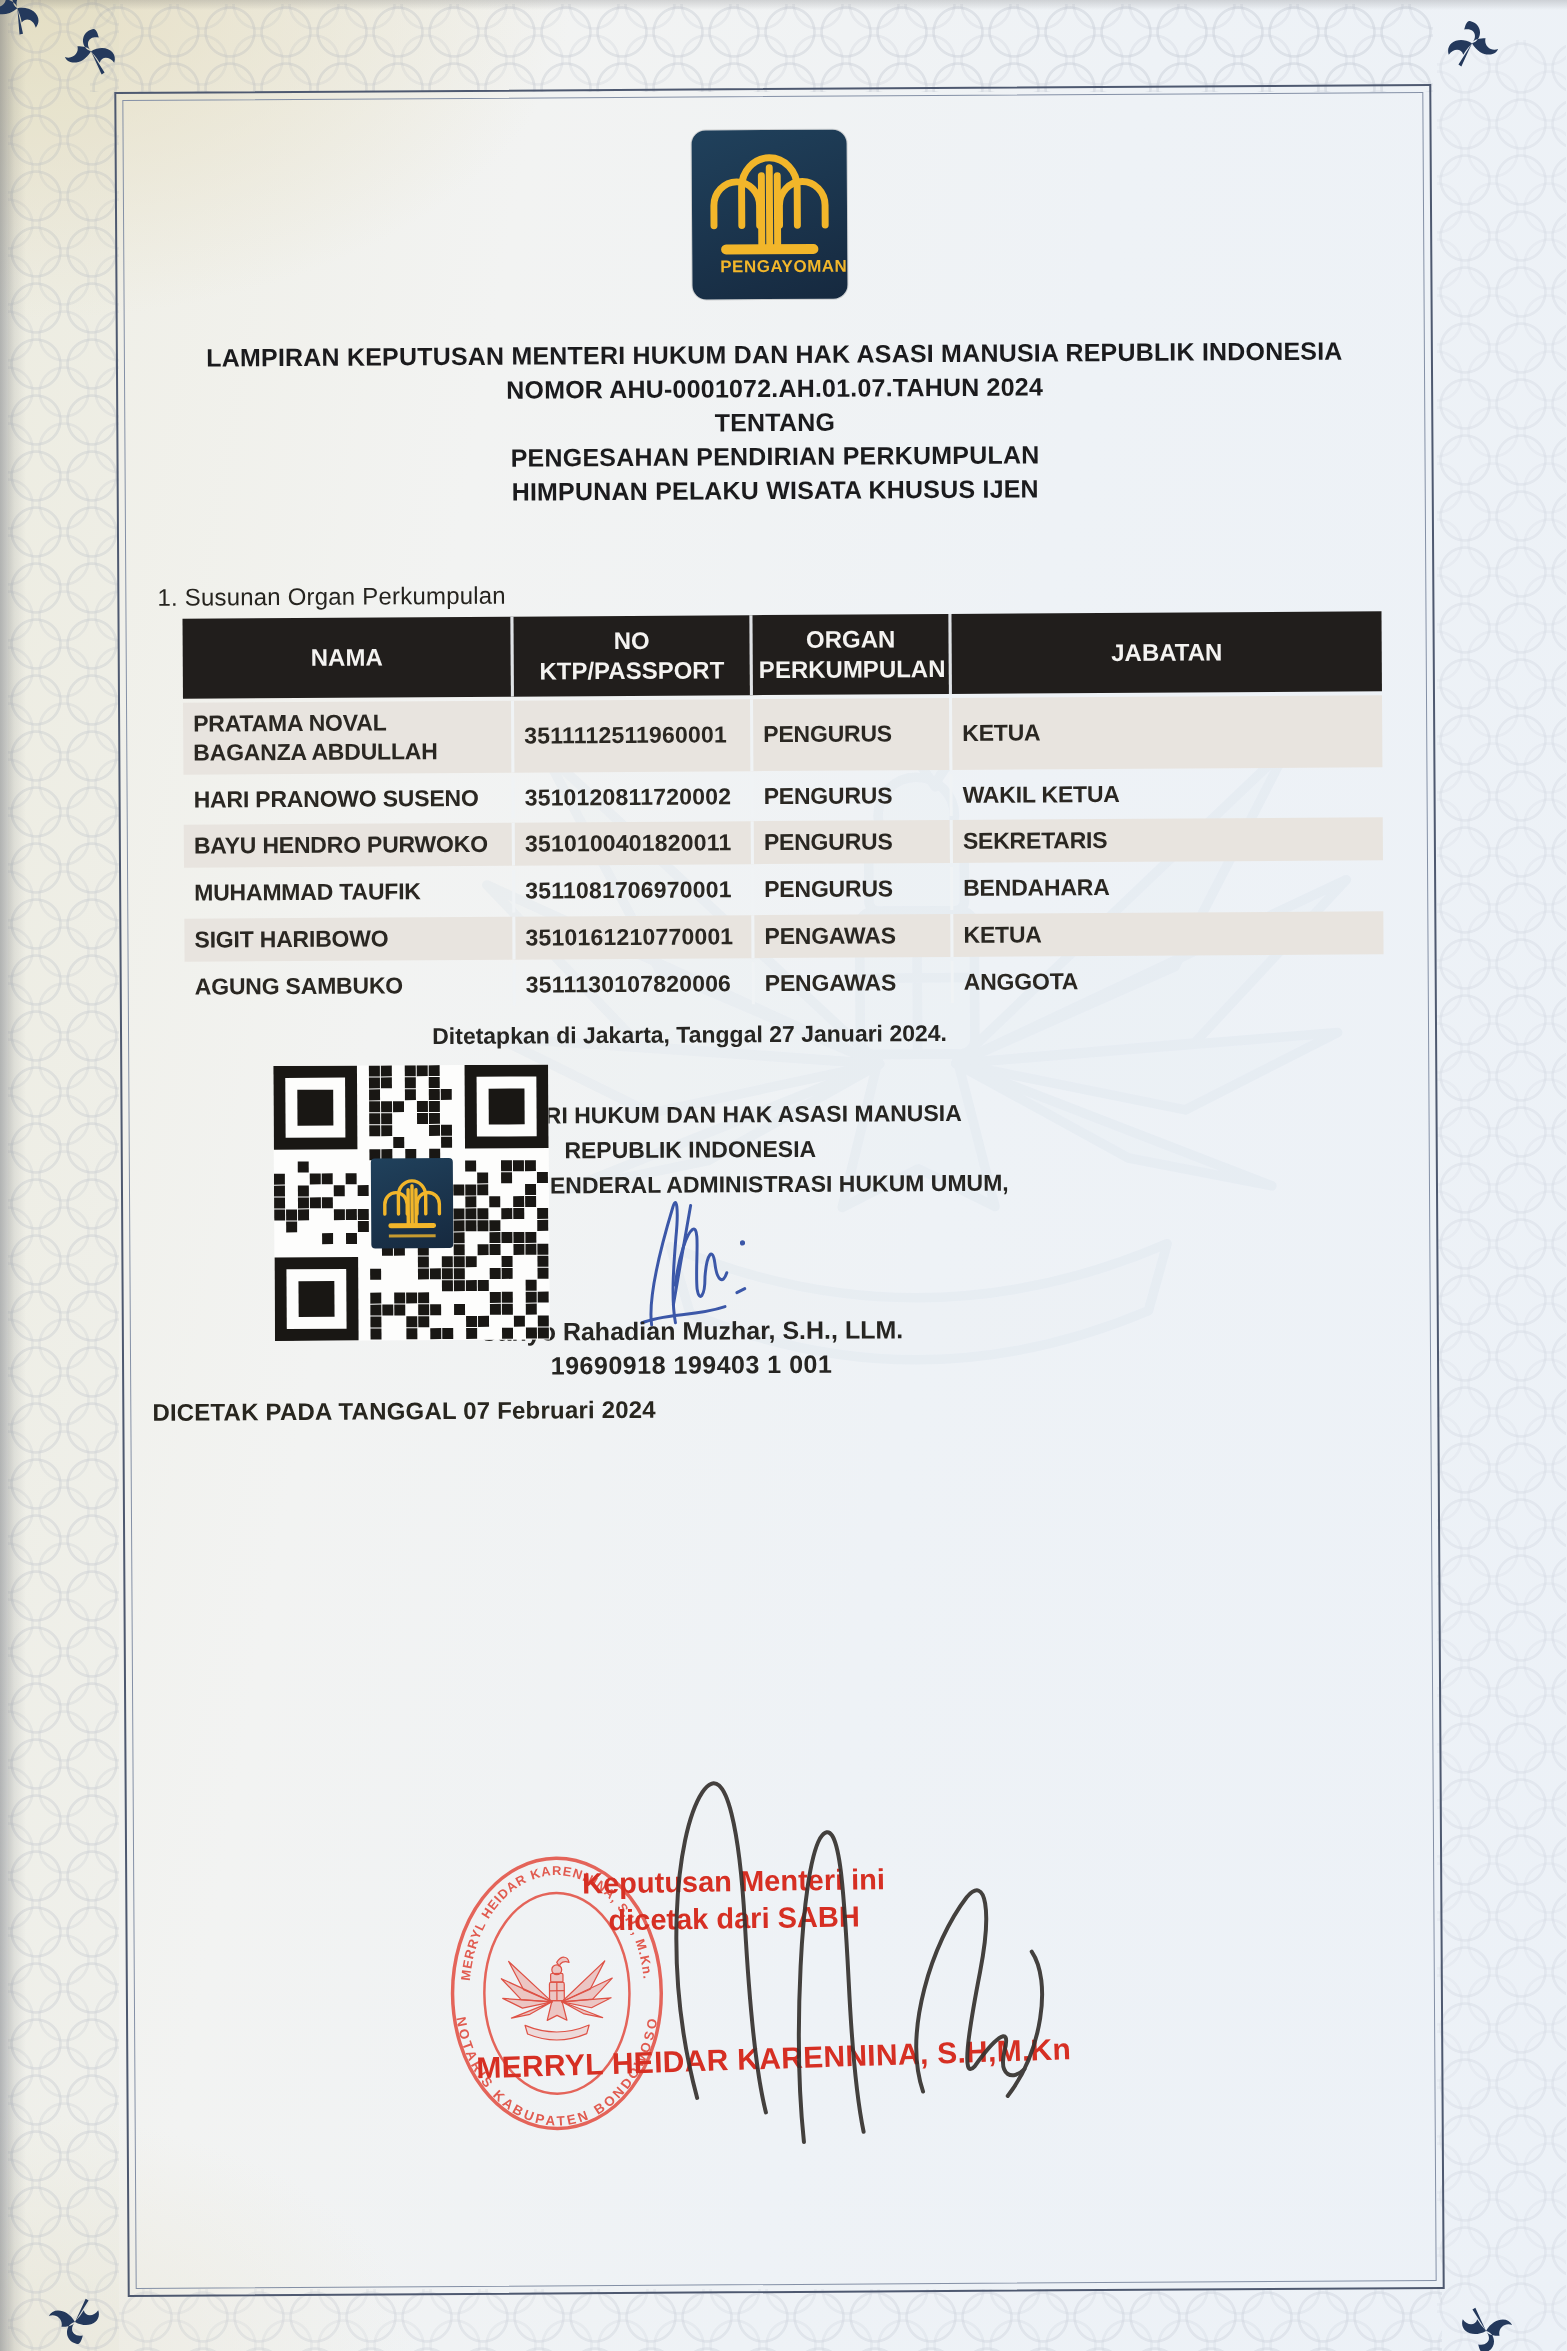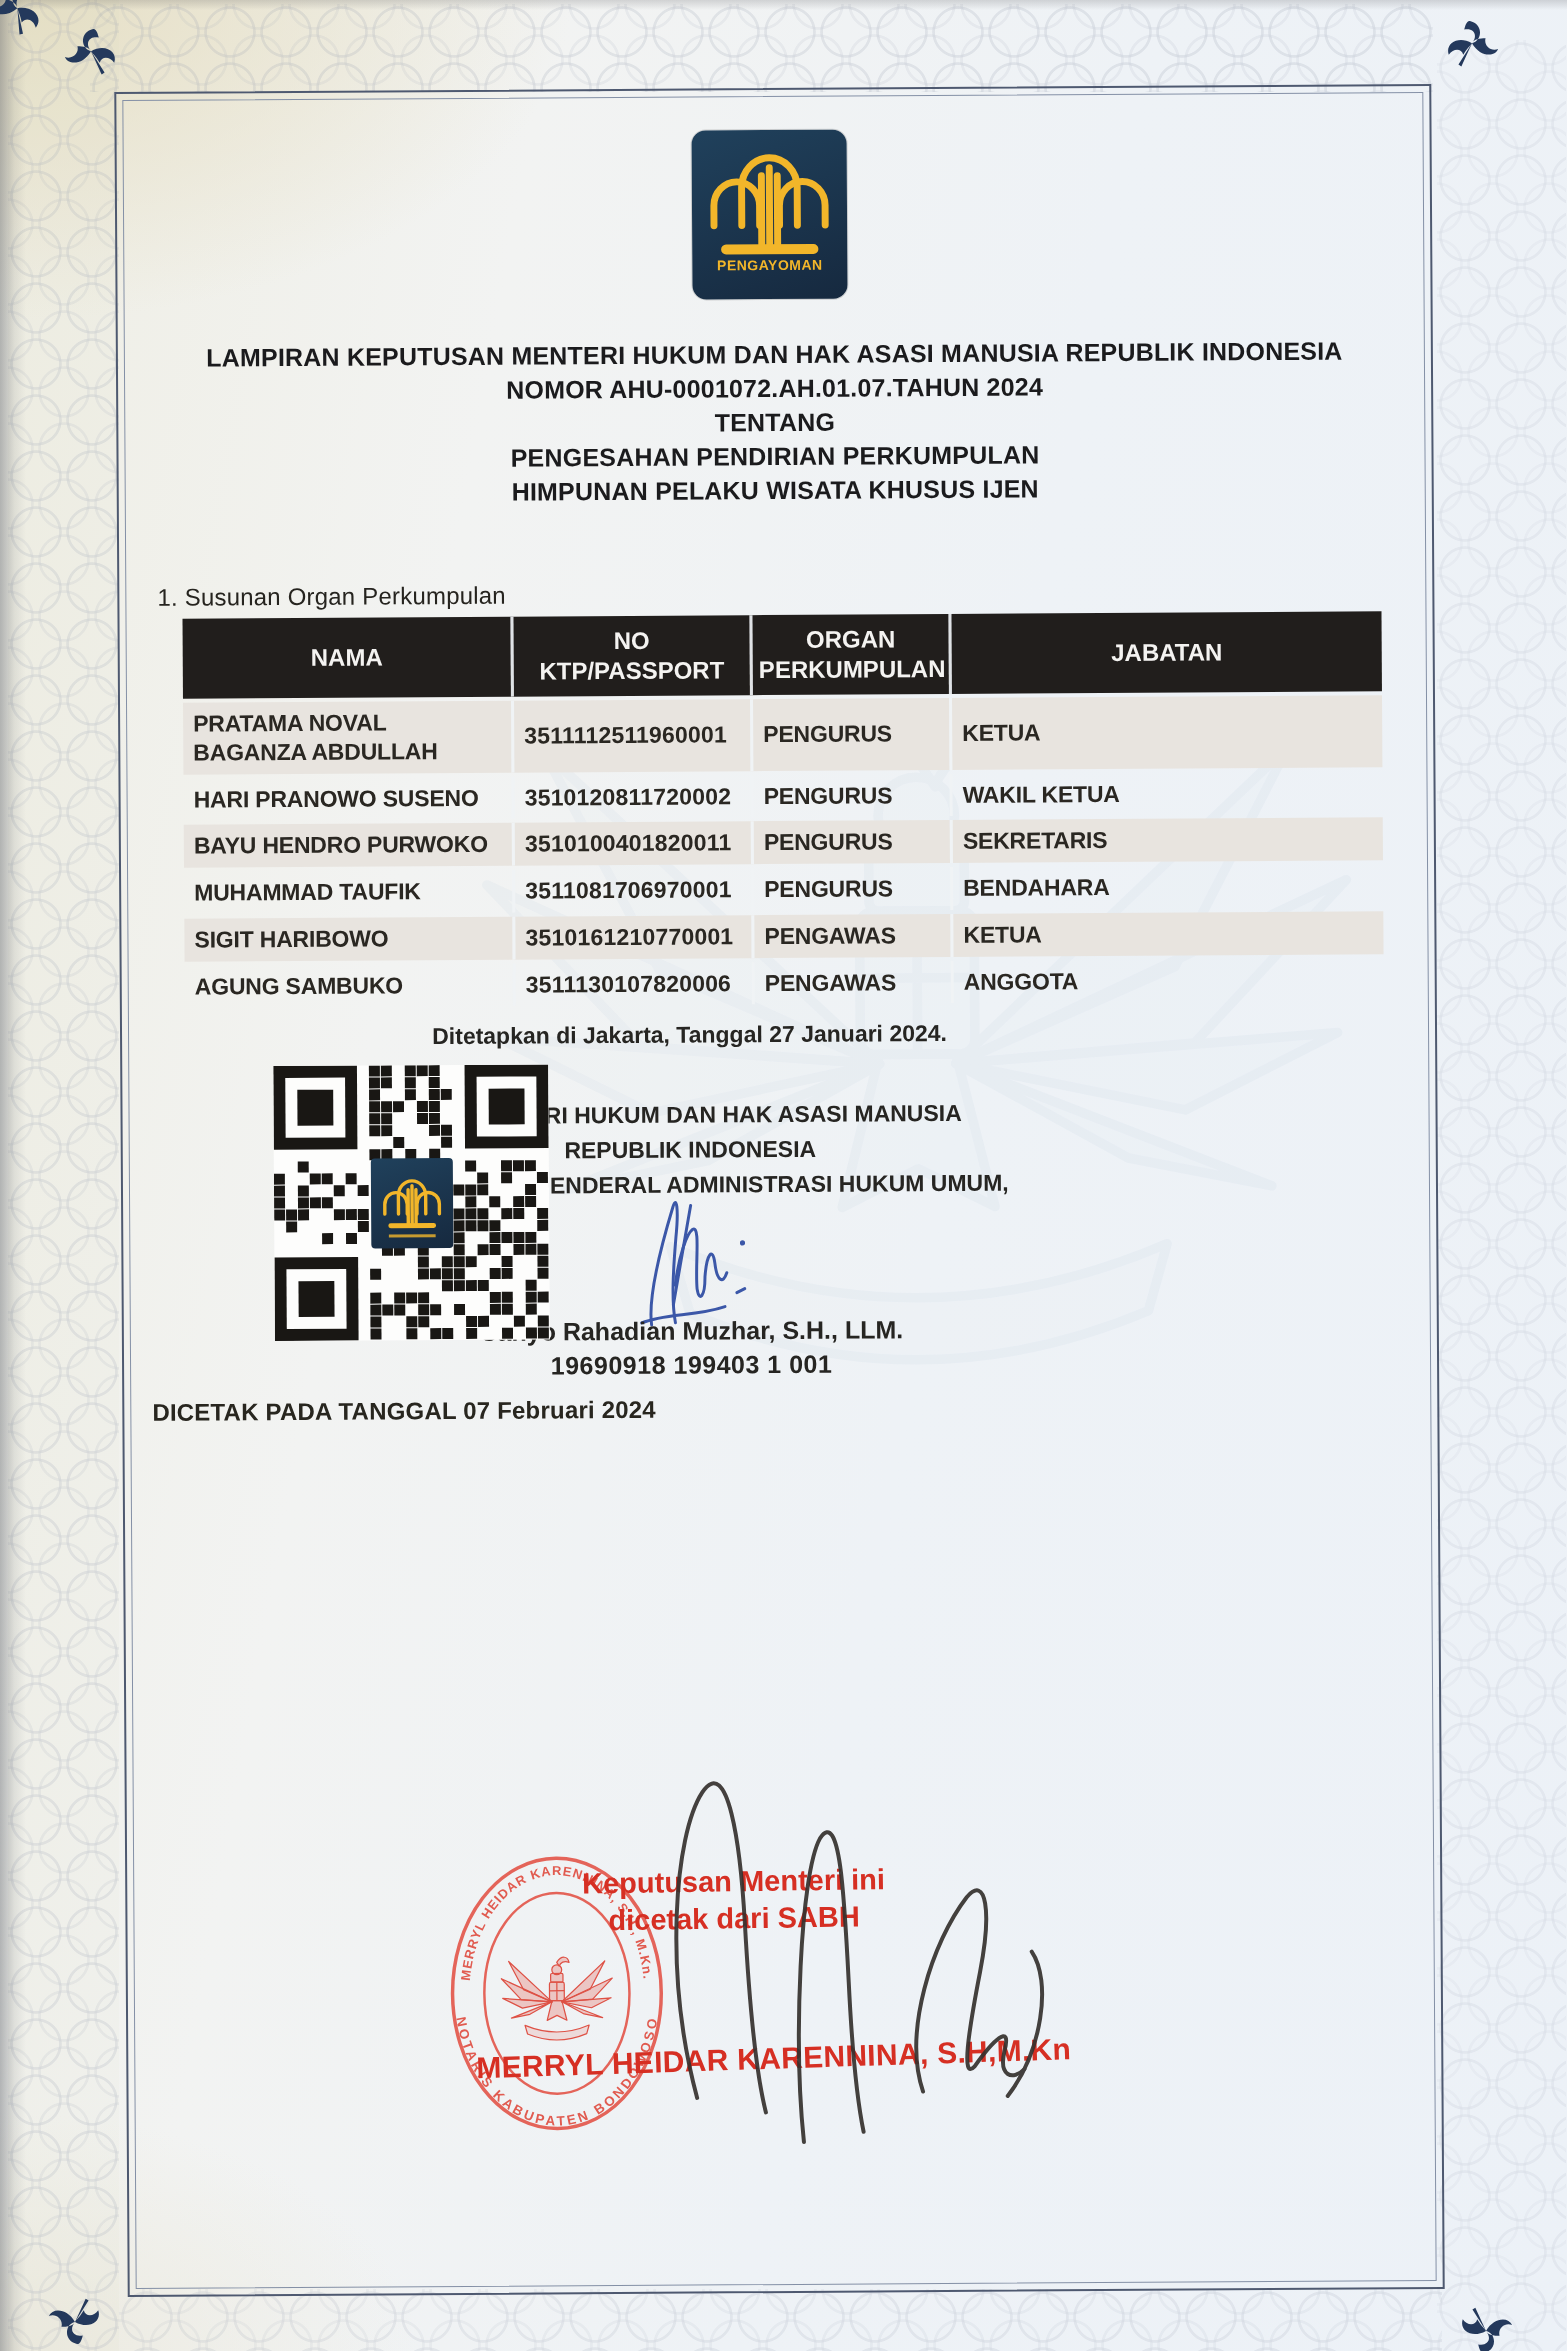--- a/index.html
+++ b/index.html
@@ -172,21 +172,21 @@
   <div class="frame">
 
     <svg class="watermark" viewBox="0 0 200 200">
       <use href="#garuda-art" color="#7fa0c4" opacity=".18"></use>
     </svg>
 
     <div class="logo-box">
       <svg width="155" height="139" viewBox="0 0 156 140">
           <use href="#kemenkumham-emblem" width="156" height="156" y="-8"></use>
         </svg>
-      <div style="text-align:center;color:#f2b62a;font-size:14px;font-weight:700;letter-spacing:0.5px;margin-top:-12px">PENGAYOMAN</div>
+      <div style="text-align:right;color:#f2b62a;font-size:17px;font-weight:700;letter-spacing:0.5px;margin-top:-12px">PENGAYOMAN</div>
     </div>
 
     <div class="title-block">
       <div>LAMPIRAN KEPUTUSAN MENTERI HUKUM DAN HAK ASASI MANUSIA REPUBLIK INDONESIA</div>
       <div>NOMOR AHU-0001072.AH.01.07.TAHUN 2024</div>
       <div>TENTANG</div>
       <div>PENGESAHAN PENDIRIAN PERKUMPULAN</div>
       <div>HIMPUNAN PELAKU WISATA KHUSUS IJEN</div>
     </div>
 

